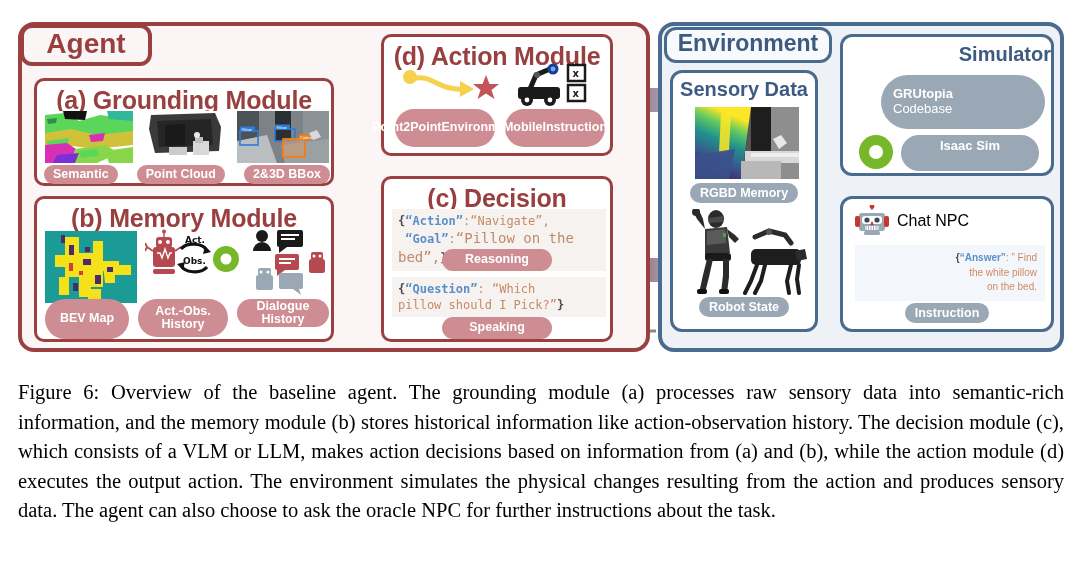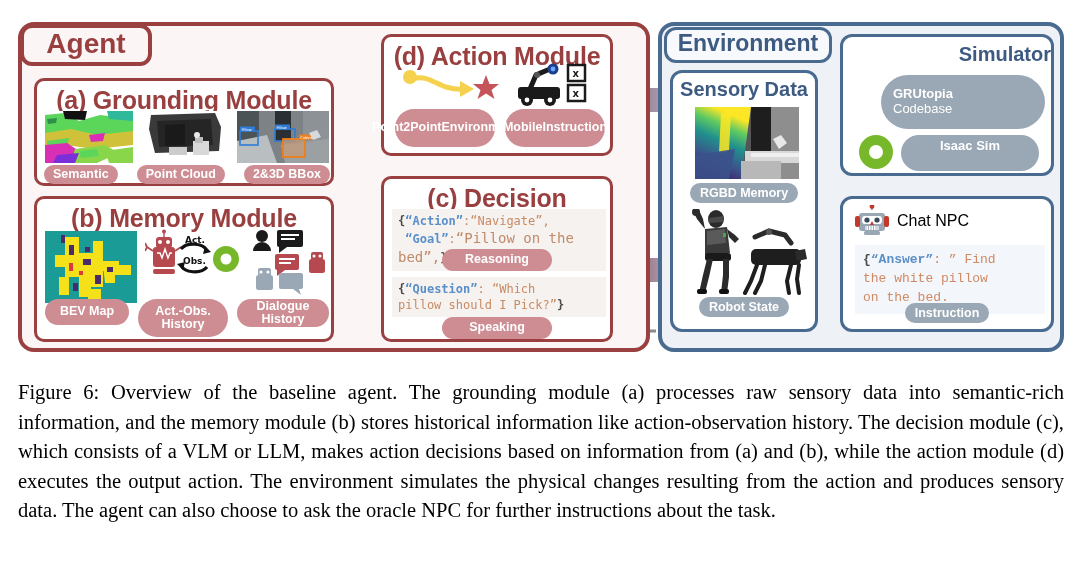--- a/index.html
+++ b/index.html
@@ -79,22 +79,22 @@
   .codebox {
     background: #f6f2f0; font-family: "DejaVu Sans Mono", monospace;
     font-size: 12px; line-height: 1.35; padding: 4px 6px; color: #c08a6a;
   }
   .ck { color: #5b8fc9; font-weight: bold; }
   .cb { color: #4a4a4a; font-weight: bold; }
   .cs { color: #c88a63; }
   .cs-sm { color: #c08a6a; font-size: 14px; }
 
   .codebox-blue {
-    background: #f3f6fa; font-family: Liberation Mono, monospace;
-    font-size: 13px; line-height: 1.45; padding: 6px 8px; color: #d08a63;
+    background: #f3f6fa; font-family: Liberation Sans, sans-serif;
+    font-size: 10px; line-height: 1.45; padding: 6px 8px; color: #d08a63; text-align: right;
   }
 
   
   .thumb { position: absolute; background: #ddd; }
 
   
   #caption {
     position: absolute; left: 18px; top: 378px; width: 1046px;
     font-family: "Liberation Serif", serif; font-size: 20.5px;
     line-height: 29.5px; color: #000; text-align: justify;
@@ -279,21 +279,21 @@
         <circle cx="71" cy="29" r="1.5" fill="#fff"></circle>
         <rect x="7" y="48" width="17" height="15" rx="2.5" fill="#9aa7b5"></rect>
         <rect x="9" y="41" width="13" height="8" rx="2" fill="#9aa7b5"></rect>
         <circle cx="12" cy="45" r="1.6" fill="#fff"></circle>
         <circle cx="19" cy="45" r="1.6" fill="#fff"></circle>
         <rect x="30" y="46" width="24" height="16" rx="2" fill="#9aa7b5"></rect>
         <polygon points="50,62 52,68 44,62" fill="#9aa7b5"></polygon>
       </svg>
 
       <div style="position:absolute; left:4px; top:100px; width:292px; display:flex; justify-content:space-between; align-items:flex-start; padding:0 4px;">
-        <span class="pill" style="width:84px; height:26px;text-align:right;">BEV Map</span>
+        <span class="pill" style="width:84px; height:40px;text-align:right;">BEV Map</span>
         <span class="pill" style="width:90px; height:38px; flex-direction:column;">
           <span>Act.-Obs.</span>
           <span>History</span>
         </span>
         <span class="pill" style="width:92px; height:28px; flex-direction:column;">
           <span>Dialogue</span>
           <span>History</span>
         </span>
       </div>
     </div>

